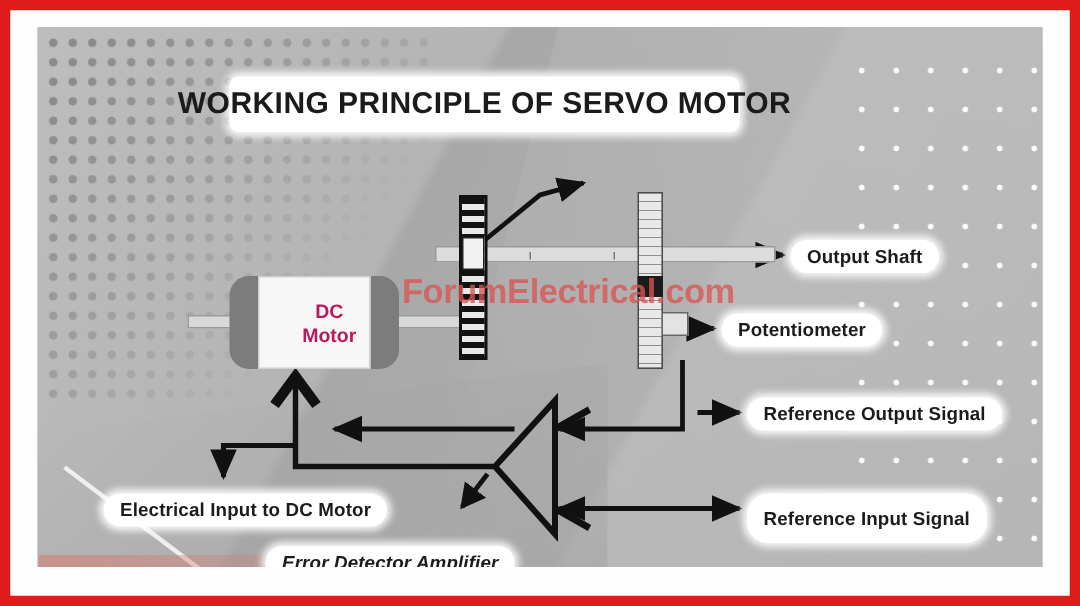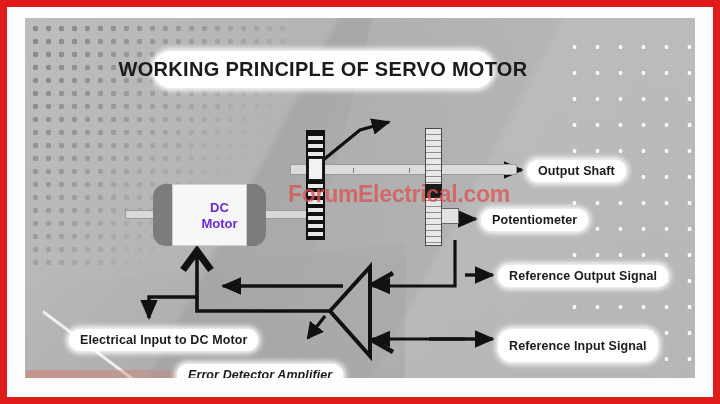--- a/index.html
+++ b/index.html
@@ -108,21 +108,21 @@
     display: flex;
     align-items: center;
     justify-content: center;
     box-shadow: 0 0 5px 3px rgba(255,255,255,.85);
     letter-spacing: .1px;
   }
   #title-pill {
     left: 128px; top: 33px;
     width: 340px; height: 37px;
     font-size: 20px;
-    border-radius: 18px;
+    border-radius: 6px;
     letter-spacing: .3px;
   }
   #lbl-gear     { left: 370px; top: 95px;  height: 22px; padding: 0 9px; font-size: 12.5px; }
   #lbl-output   { left: 502px; top: 142px; height: 22px; padding: 0 11px; font-size: 12.5px; }
   #lbl-poten    { left: 456px; top: 191px; height: 22px; padding: 0 11px; font-size: 12.5px; }
   #lbl-refout   { left: 473px; top: 247px; height: 22px; padding: 0 11px; font-size: 12.5px; }
   #lbl-refin    { left: 473px; top: 311px; height: 33px; padding: 0 11px; font-size: 12.5px; }
   #lbl-elecin   { left: 44px;  top: 311px; height: 22px; padding: 0 11px; font-size: 12.5px; text-align: right; }
   #lbl-errdet   { left: 152px; top: 346px; height: 22px; padding: 0 11px; font-size: 12.5px; font-style: italic; }
   #lbl-feedback { left: 225px; top: 243px; height: 19px; padding: 0 9px;  font-size: 10.5px; border-radius: 10px; }
@@ -148,21 +148,21 @@
     box-sizing: border-box;
     display: flex;
     flex-direction: column;
     align-items: center;
     justify-content: center;
     gap: 3px;
   }
   #motor-body span {
     font-size: 13px;
     font-weight: bold;
-    color: #6d28d9;
+    color: #be185d;
     line-height: 1;
     padding-left: 20px;
   }
   
   .stub {
     position: absolute;
     background: #d8d8d8;
     border: 1px solid #9a9a9a;
     box-sizing: border-box;
     height: 9px;
@@ -226,21 +226,20 @@
   
   #watermark {
     position: absolute;
     left: 243px; top: 163px;
     font-size: 23px;
     font-weight: bold;
     color: rgba(219,84,84,.78);
     letter-spacing: -.3px;
     white-space: nowrap;
     pointer-events: none;
-    margin-left: 20px;
   }
   
   #lines {
     position: absolute;
     left: 0; top: 0;
     width: 670px; height: 360px;
     overflow: visible;
   }
 </style>
 </head>

